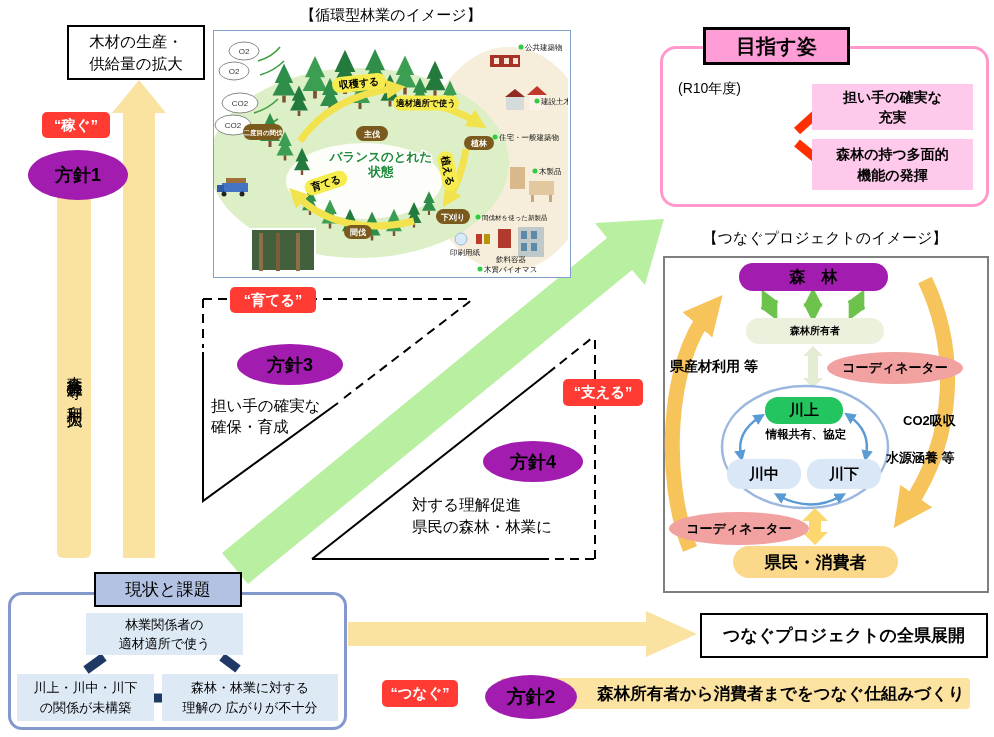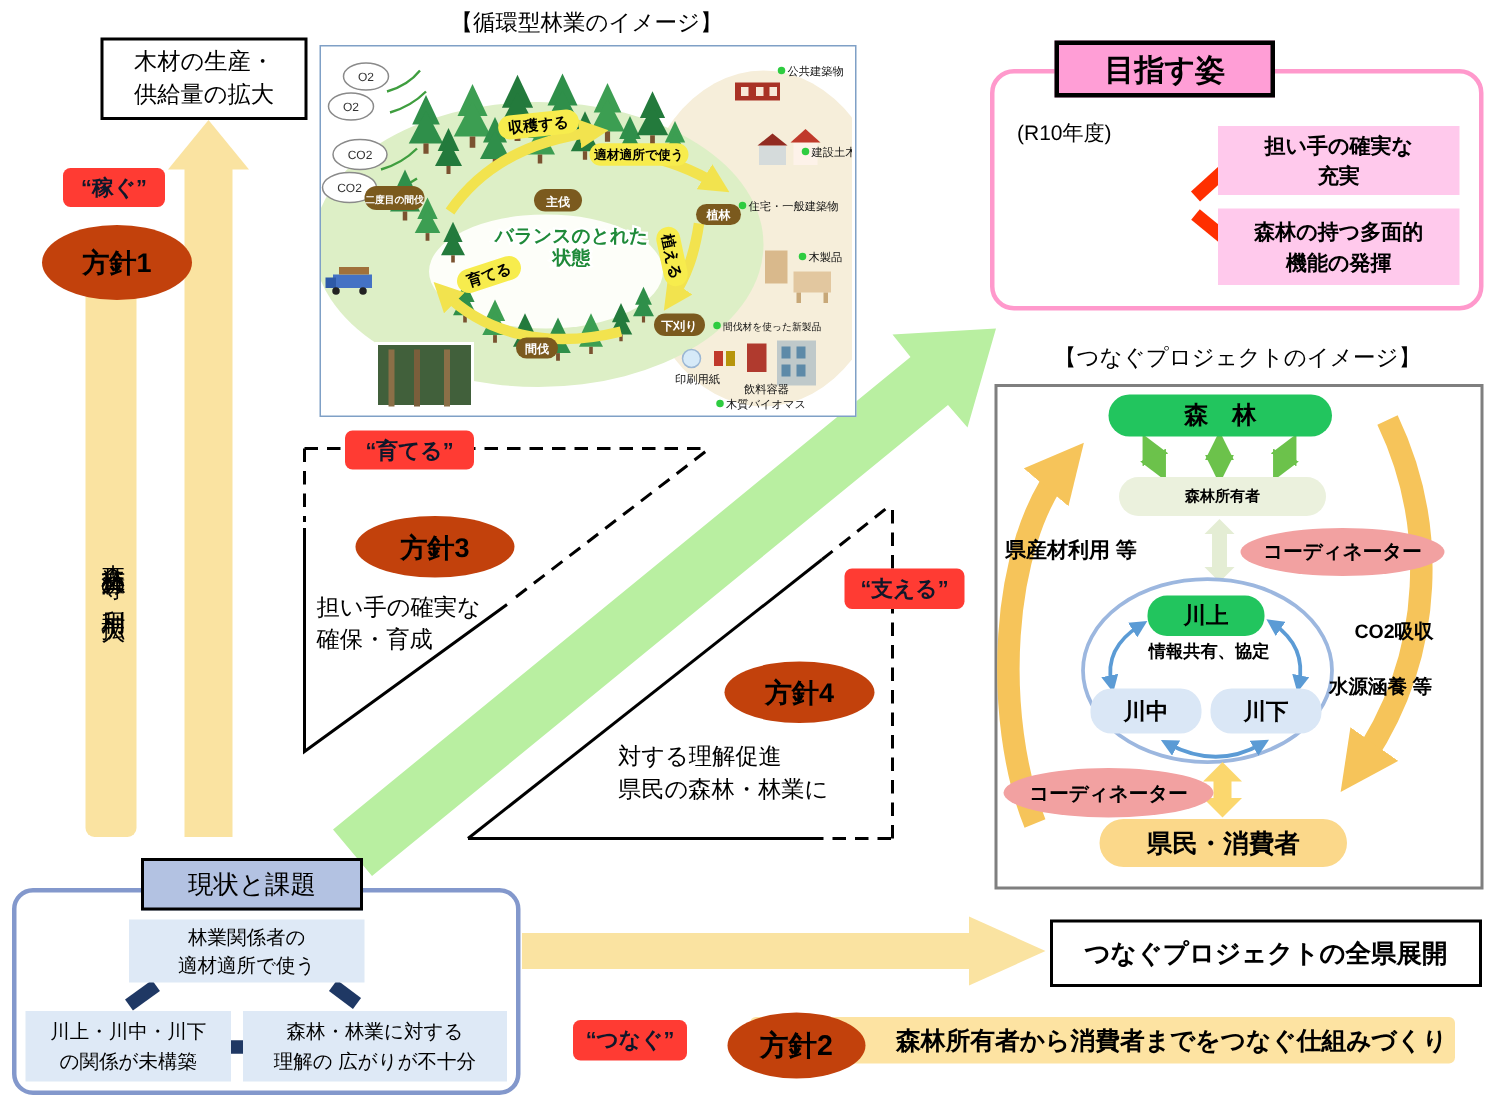--- a/index.html
+++ b/index.html
@@ -2,22 +2,22 @@
 <html><head>
 <meta charset="utf-8">
 <style>
   html,body{margin:0;padding:0;background:#fff;}
   body{font-family:"Liberation Sans","DejaVu Sans",sans-serif;color:#000;}
   #stage{position:relative;width:994px;height:737px;background:#fff;overflow:hidden;}
   .abs{position:absolute;}
   .z0{z-index:0}.z1{z-index:1}.z2{z-index:2}.z3{z-index:3}
   .ctr{display:flex;align-items:center;justify-content:center;text-align:center;}
   .col{display:flex;flex-direction:column;align-items:center;justify-content:center;text-align:center;}
-  .tag{background:#FF3B33;color:#0f172a;font-weight:bold;border-radius:5px;font-size:14.5px;}
-  .policy{background:#c2410c;border-radius:50%;font-weight:bold;font-size:18px;}
+  .tag{background:#FF3B33;color:#ffffff;font-weight:bold;border-radius:5px;font-size:14.5px;}
+  .policy{background:#a21caf;border-radius:50%;font-weight:bold;font-size:18px;}
   .blackbox{background:#fff;border:2px solid #000;}
   .pinkfill{background:#FFC9EC;font-weight:bold;}
   .bluefill{background:#DEE9F6;font-size:13px;line-height:1.5;}
   .pill{font-weight:bold;}
   .vtitle{font-size:15px;}
   svg{display:block}
   text{font-family:"Liberation Sans","DejaVu Sans",sans-serif;}
 </style>
 </head>
 <body>
@@ -300,21 +300,21 @@
   <div class="abs z3 col pinkfill" style="left:812px;top:84px;width:161px;height:46px;font-size:14px;line-height:1.45;">
     <span>担い手の確実な</span>
     <span>充実</span>
   </div>
   <div class="abs z3 col pinkfill" style="left:812px;top:139px;width:161px;height:51px;font-size:14px;line-height:1.45;">
     <span>森林の持つ多面的</span>
     <span>機能の発揮</span>
   </div>
 
   <div class="abs z3 ctr vtitle" style="left:660px;top:229px;width:330px;">【つなぐプロジェクトのイメージ】</div>
-  <div class="abs z3 ctr pill" style="left:739px;top:263px;width:149px;height:28px;background:#22c55e;border-radius:14px;font-size:16px;">森　林</div>
+  <div class="abs z3 ctr pill" style="left:739px;top:263px;width:149px;height:28px;background:#a21caf;border-radius:14px;font-size:16px;">森　林</div>
   <div class="abs z3 ctr pill" style="left:746px;top:318px;width:138px;height:26px;background:#EBF1DD;border-radius:13px;font-size:10px;">森林所有者</div>
   <div class="abs z3 ctr pill" style="left:827px;top:352px;width:136px;height:32px;background:#F2A1A1;border-radius:50%;font-size:13px;">コーディネーター</div>
   <div class="abs z3" style="left:670px;top:358px;width:110px;font-weight:bold;font-size:14px;">県産材利用 等</div>
   <div class="abs z3 ctr pill" style="left:765px;top:397px;width:78px;height:27px;background:#22c55e;border-radius:13px;font-size:15px;">川上</div>
   <div class="abs z3 ctr" style="left:752px;top:427px;width:108px;font-weight:bold;font-size:11.5px;">情報共有、協定</div>
   <div class="abs z3 ctr pill" style="left:727px;top:459px;width:74px;height:30px;background:#DAE7F6;border-radius:14px;font-size:15px;">川中</div>
   <div class="abs z3 ctr pill" style="left:807px;top:459px;width:74px;height:30px;background:#DAE7F6;border-radius:14px;font-size:15px;">川下</div>
   <div class="abs z3" style="left:903px;top:412px;width:85px;font-weight:bold;font-size:13px;">CO2吸収</div>
   <div class="abs z3" style="left:886px;top:449px;width:100px;font-weight:bold;font-size:13px;">水源涵養 等</div>
   <div class="abs z3 ctr pill" style="left:669px;top:512px;width:140px;height:33px;background:#F2A1A1;border-radius:50%;font-size:13px;">コーディネーター</div>

